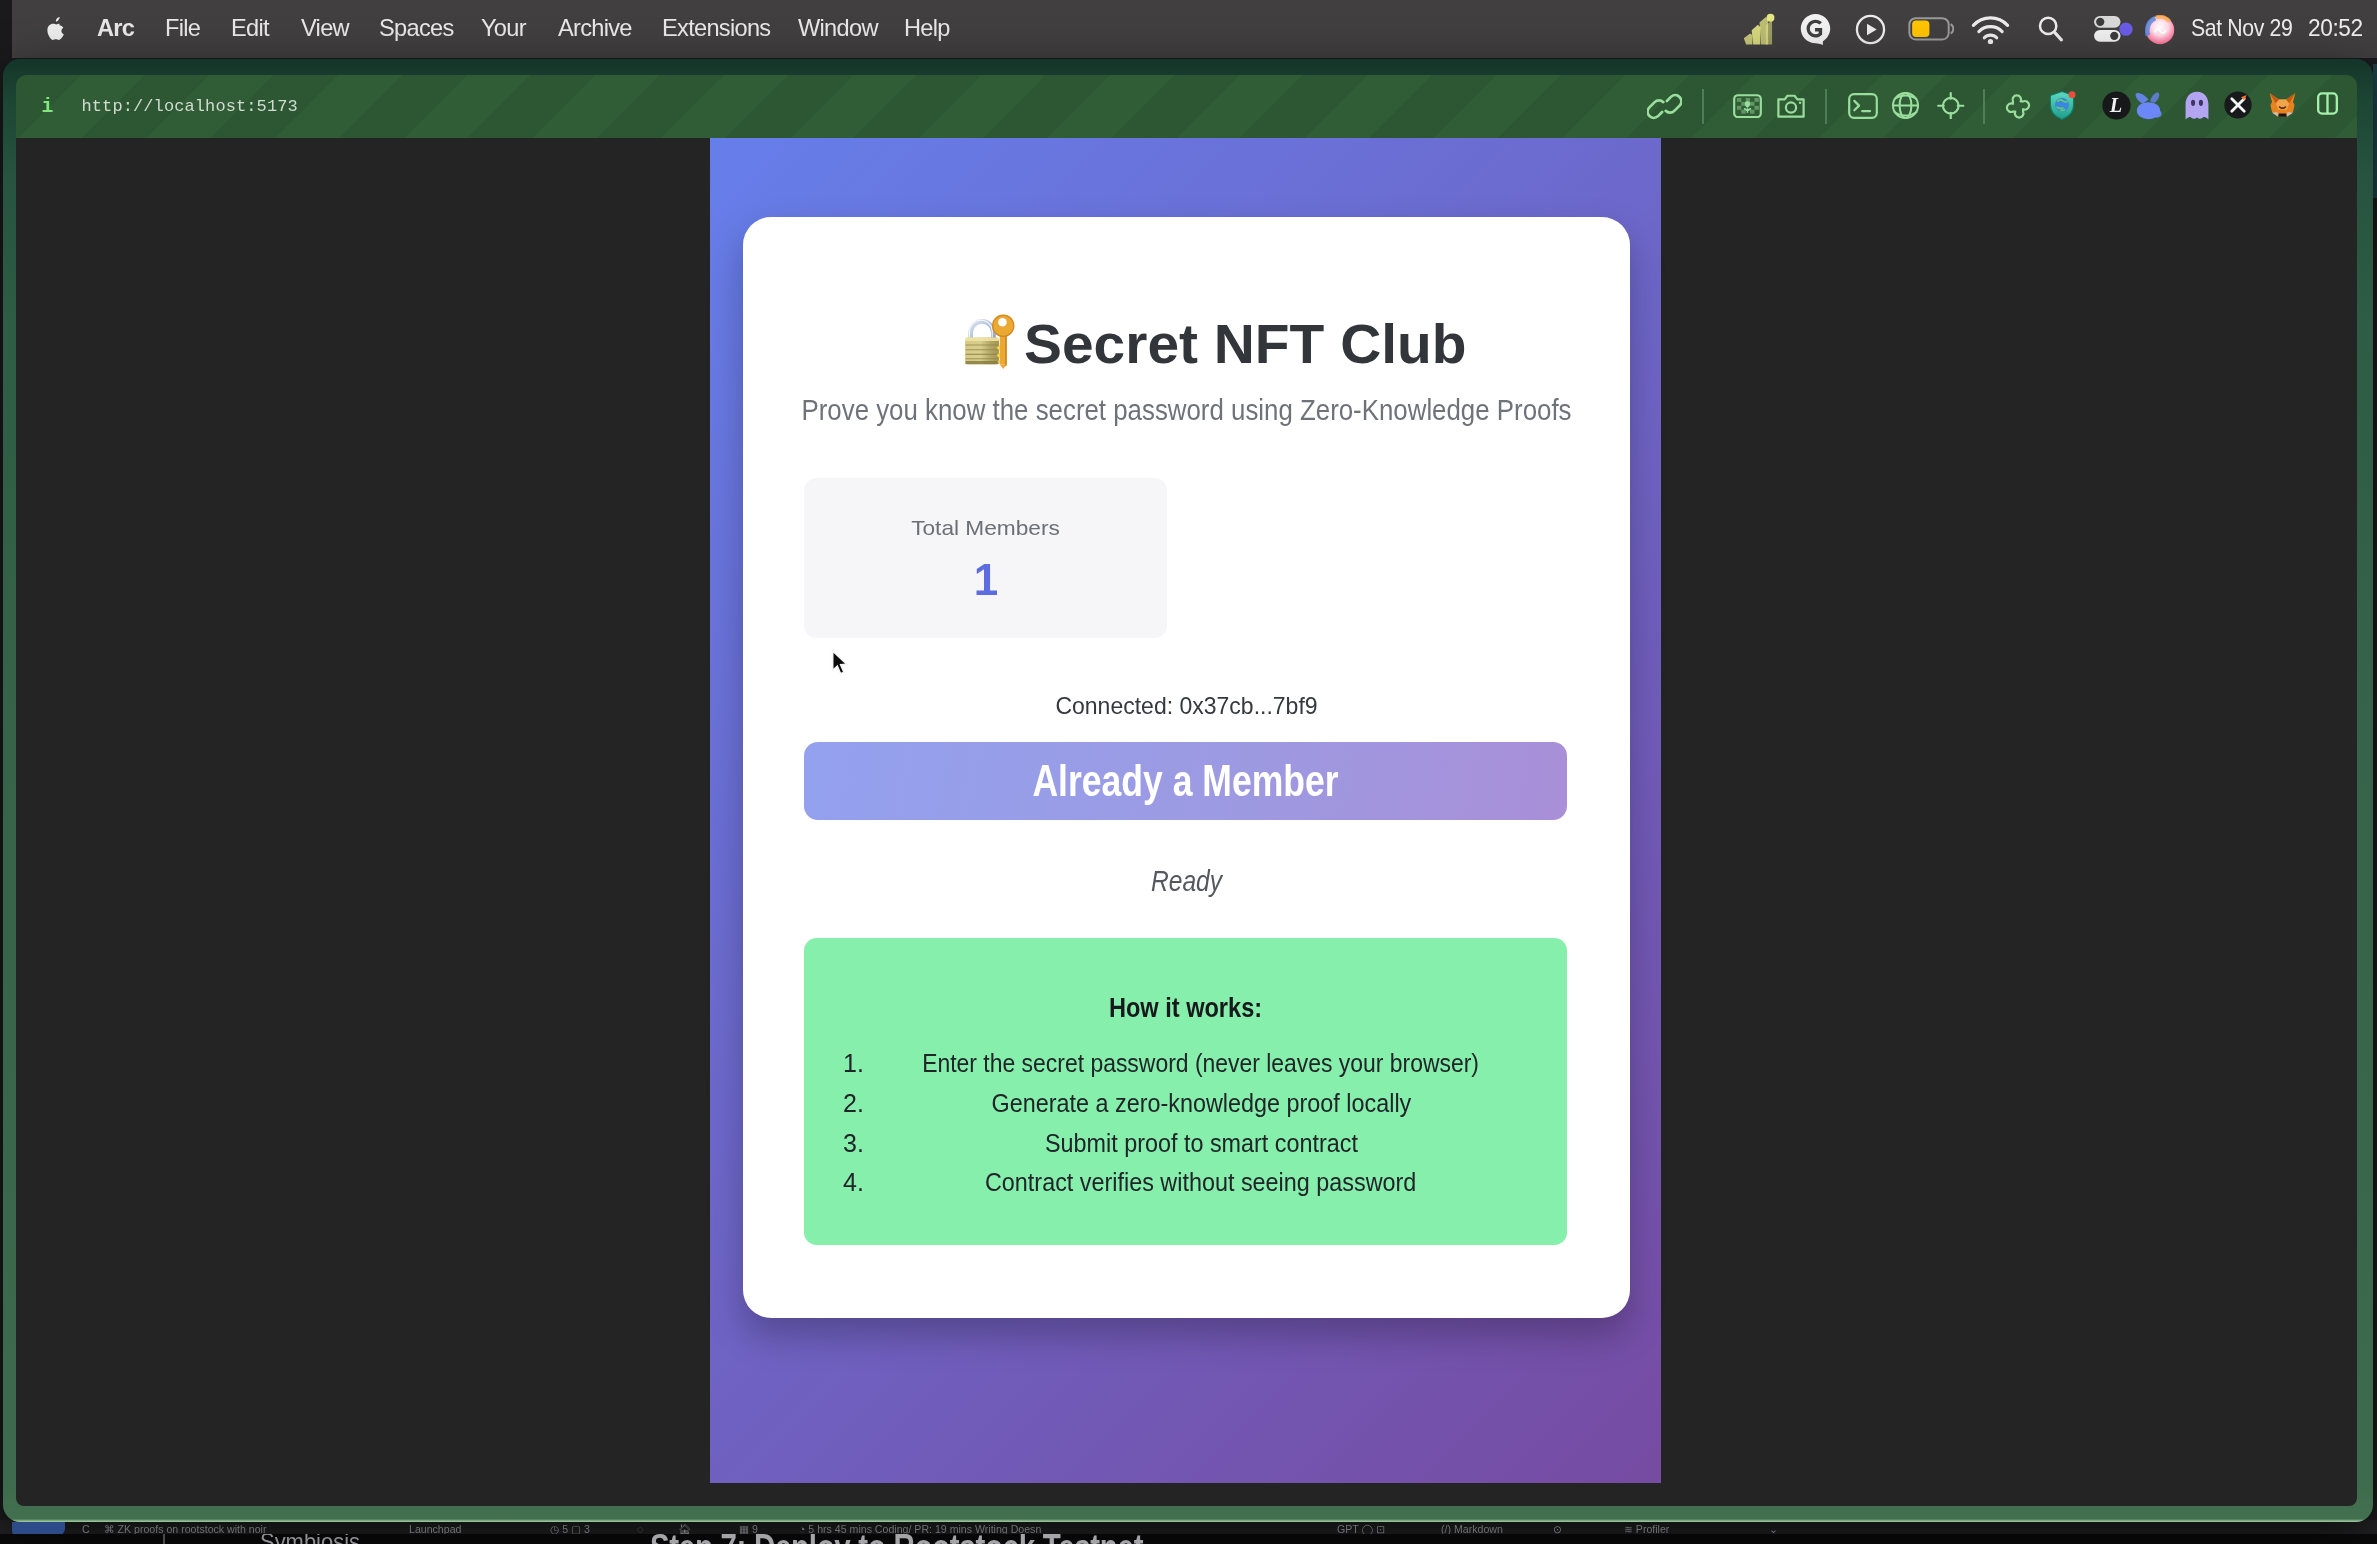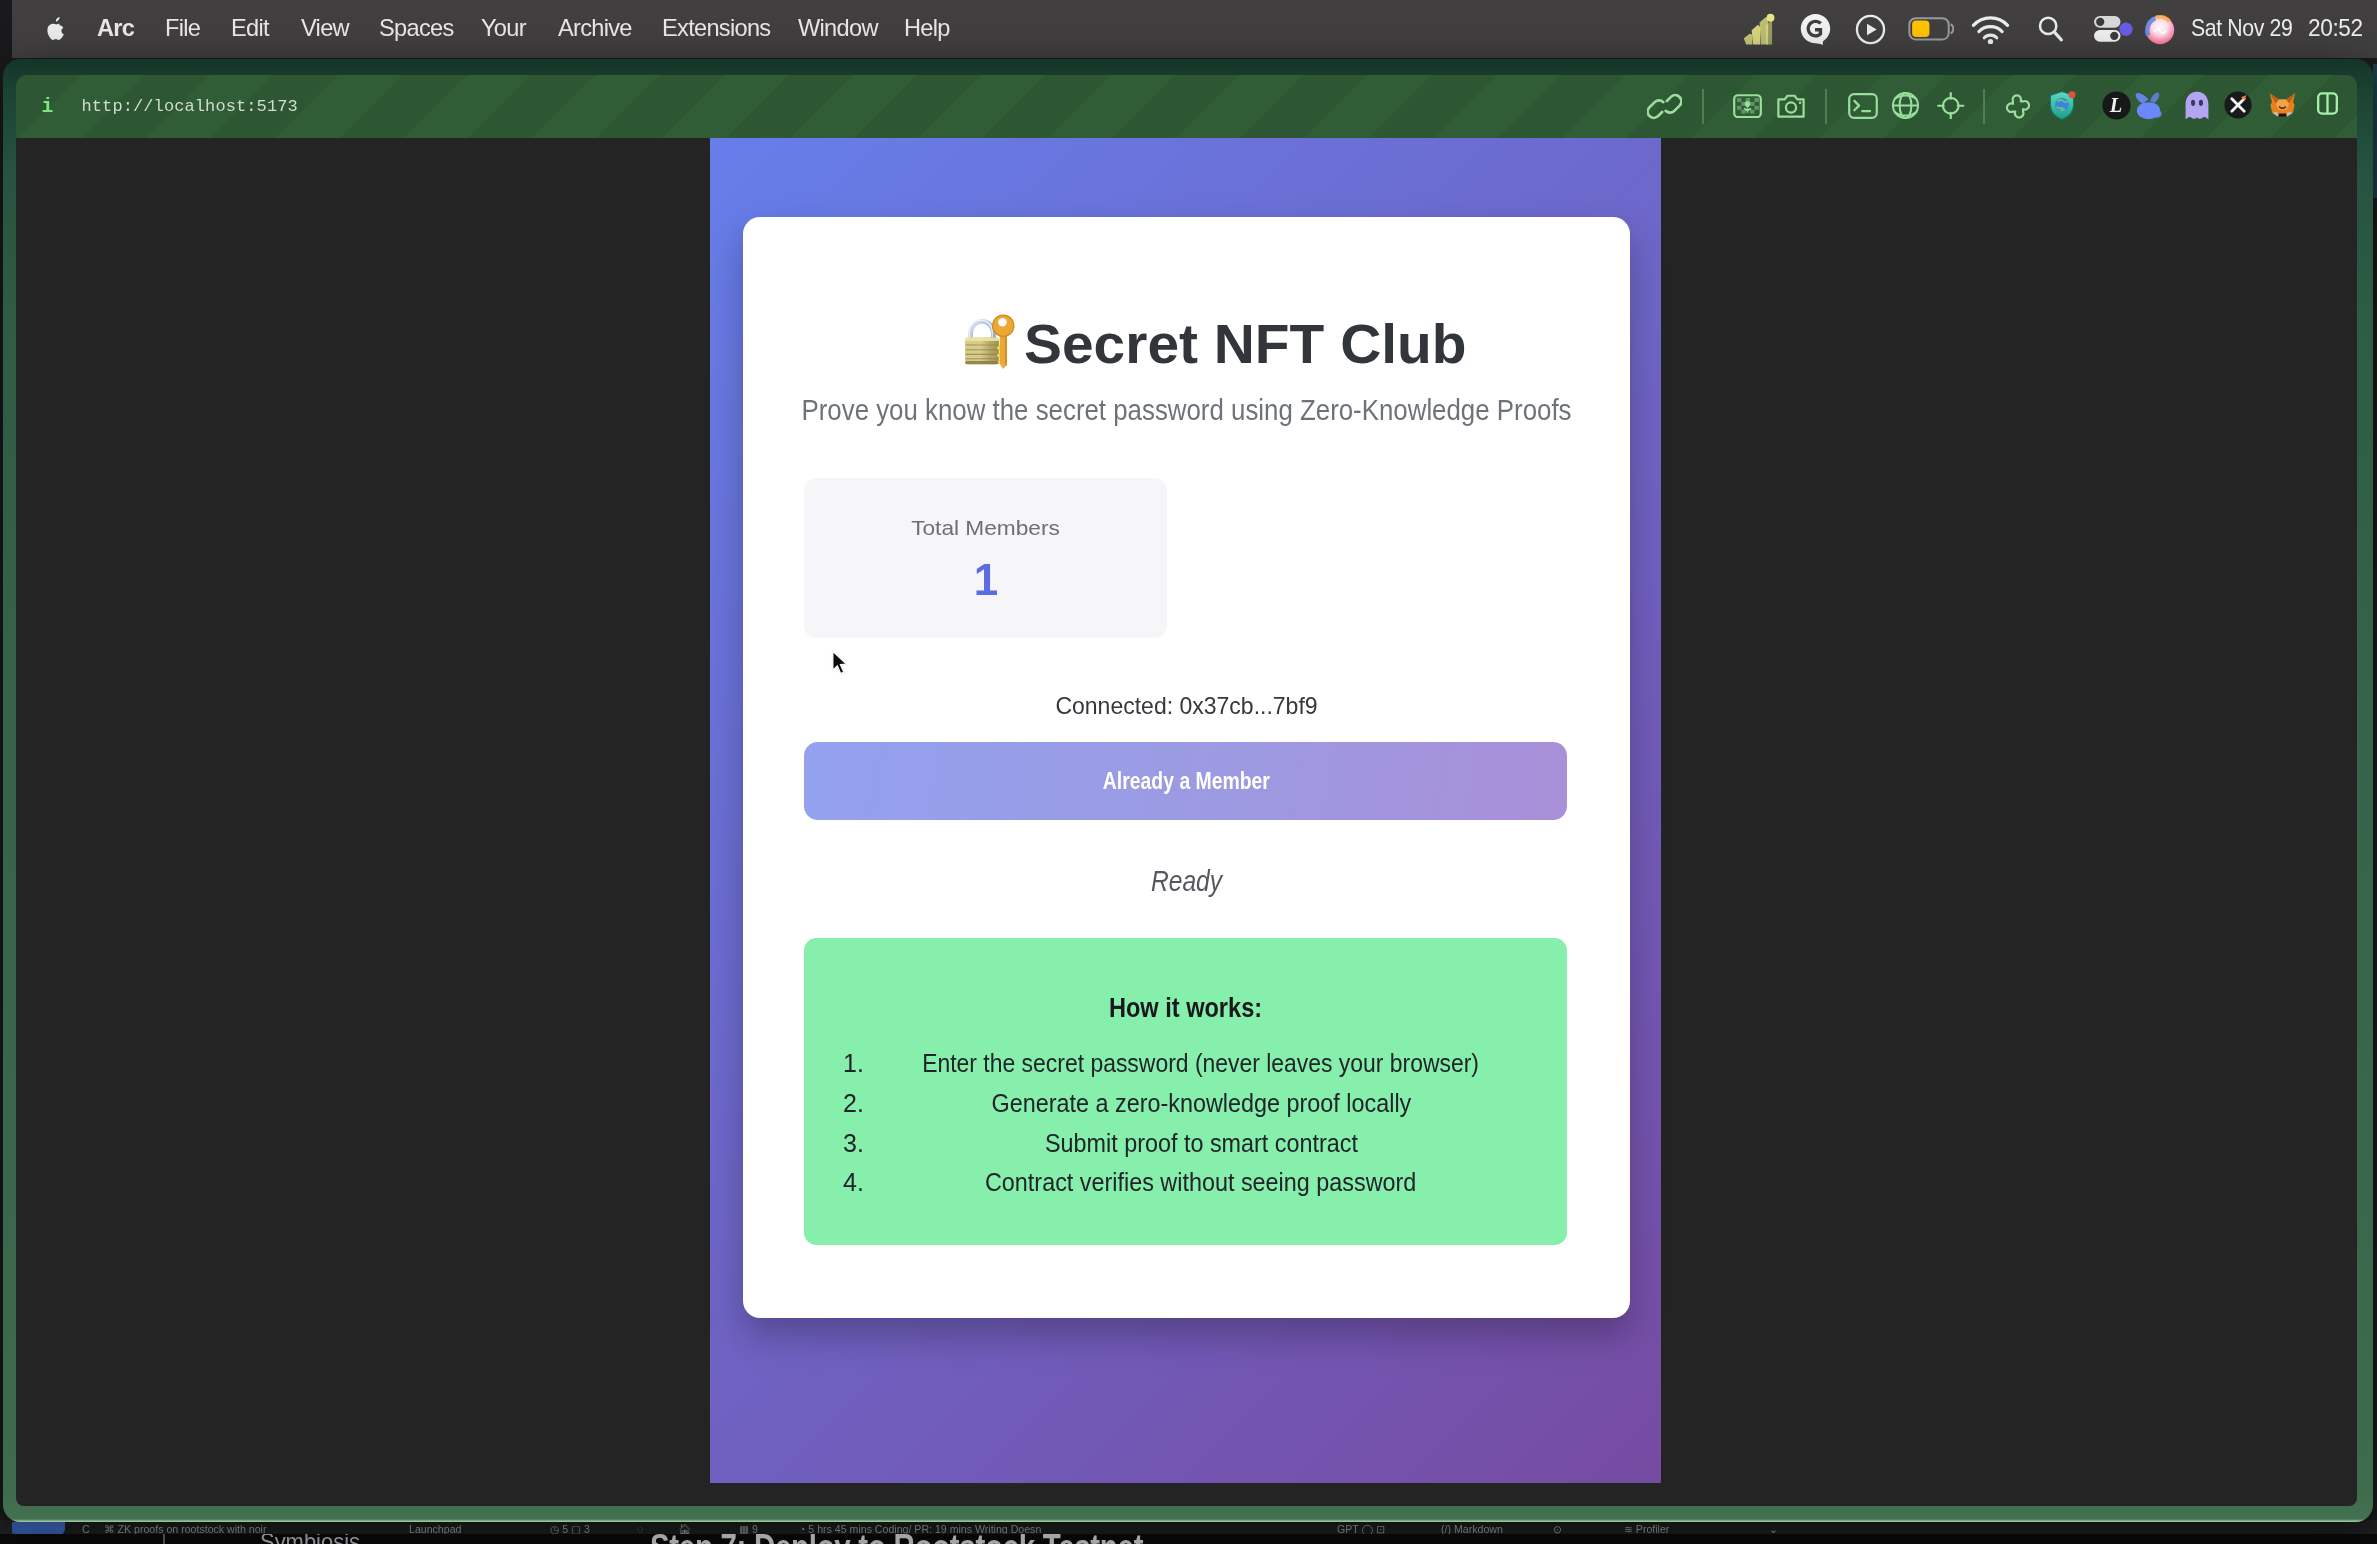--- a/index.html
+++ b/index.html
@@ -15,33 +15,33 @@
  background:linear-gradient(180deg,#14352a 0px,#1d4634 44px,#275340 117px,#2e5c44 263px,#366349 658px,#3a664b 1098px,#3e6a4d 1419px,#43704f 1460px,#8fbc92 1462px,#9cc79e 1463px);
  box-shadow:0 14px 47px rgba(0,0,0,.6);}
 #toolbar{position:absolute;left:13.4px;top:15.7px;width:2341px;height:63px;border-radius:11px 11px 0 0;overflow:hidden;
  background:repeating-linear-gradient(135deg,#2c5732 0 46px,#305c36 46px 91px);}
 #toolbar .urli{position:absolute;left:25px;top:23.6px;font-family:"Liberation Mono",monospace;font-weight:bold;font-size:19.7px;color:#81e67e;line-height:1;}
 #toolbar .url{position:absolute;left:65px;top:23.6px;font-family:"Liberation Mono",monospace;font-size:17px;color:#d2dbd1;line-height:1;letter-spacing:0.1px}
 .tdiv{position:absolute;top:14px;width:1.6px;height:35px;background:#6f9e70;opacity:.55}
 #content{position:absolute;left:13.4px;top:79px;width:2341px;height:1368px;background:#242424;border-radius:0 0 7.9px 7.9px;overflow:hidden;}
 
 #band{position:absolute;left:694px;top:0;width:951px;height:1345px;background:linear-gradient(135deg,#667eea 0%,#764ba2 100%);}
-#card{position:absolute;left:33px;top:79px;width:887px;height:1101px;background:#ffffff;border-radius:17px;box-shadow:0 17.3px 35px rgba(0,0,0,.25);}
+#card{position:absolute;left:33px;top:79px;width:887px;height:1101px;background:#ffffff;border-radius:28px;box-shadow:0 17.3px 35px rgba(0,0,0,.25);}
 #card .ctr{position:absolute;left:0;width:100%;text-align:center;line-height:1}
 #h1t{position:absolute;left:281px;top:99px;font-size:56px;font-weight:bold;color:#32363b;line-height:1;letter-spacing:0;transform:scaleX(1.016);transform-origin:0 0}
 #subt{left:-107px !important;width:1101px !important;top:178px;font-size:30px;color:#6e737a;letter-spacing:0;transform:scaleX(0.8615);transform-origin:50% 0}
 .statbox{position:absolute;top:261px;width:363px;height:160px;background:#f6f6f8;border-radius:12.6px;}
 #sb1{left:61px}#sb2{left:460px}
 .slab{position:absolute;left:0;width:100%;text-align:center;top:82px;font-size:21px;color:#6b7076;line-height:1;}
 .statbox .slab{top:39px;transform:scaleX(1.08);transform-origin:50% 0}
 #n1{position:absolute;left:0;width:100%;text-align:center;top:80px;font-size:44px;font-weight:bold;color:#5d6ce1;line-height:1}
 #conn{top:478px;font-size:23.6px;color:#35393e;letter-spacing:0;transform:scaleX(0.975);transform-origin:50% 0}
 #bigbtn{position:absolute;left:61px;top:525px;width:763px;height:78px;border-radius:14px;
  background:linear-gradient(100deg,#93a1ef 0%,#9c9ae2 55%,#a98fd8 100%);
- display:flex;align-items:center;justify-content:center;font-size:24px;font-weight:bold;color:#fff;letter-spacing:0}
+ display:flex;align-items:center;justify-content:center;font-size:44px;font-weight:bold;color:#fff;letter-spacing:0}
 #bigbtn span{transform:scaleX(0.808);transform-origin:50% 50%;display:inline-block}
 #ready{top:649px;font-size:30px;font-style:italic;color:#55585e;transform:scaleX(0.82);transform-origin:50% 0}
 #howbox{position:absolute;left:61px;top:721px;width:763px;height:307px;background:#86efac;border-radius:12.6px;}
 #howt{position:absolute;left:0;top:56px;width:100%;text-align:center;font-size:27.5px;font-weight:bold;color:#17191c;line-height:1;letter-spacing:0;transform:scaleX(0.857);transform-origin:50% 0}
 .hrow{position:absolute;left:30px;width:733px;text-align:center;font-size:25px;color:#212429;line-height:1;letter-spacing:0}
 .hrow .txt{display:inline-block;transform:scaleX(0.935);transform-origin:50% 0}
 .hnum{position:absolute;left:8.6px;top:0;width:39px;text-align:left}
 
 #rowA{position:absolute;left:0;top:1520px;width:2377px;height:14px;background:#222224}
 #rowB{position:absolute;left:0;top:1534px;width:2377px;height:10.2px;background:#0b0b0c;overflow:hidden}

